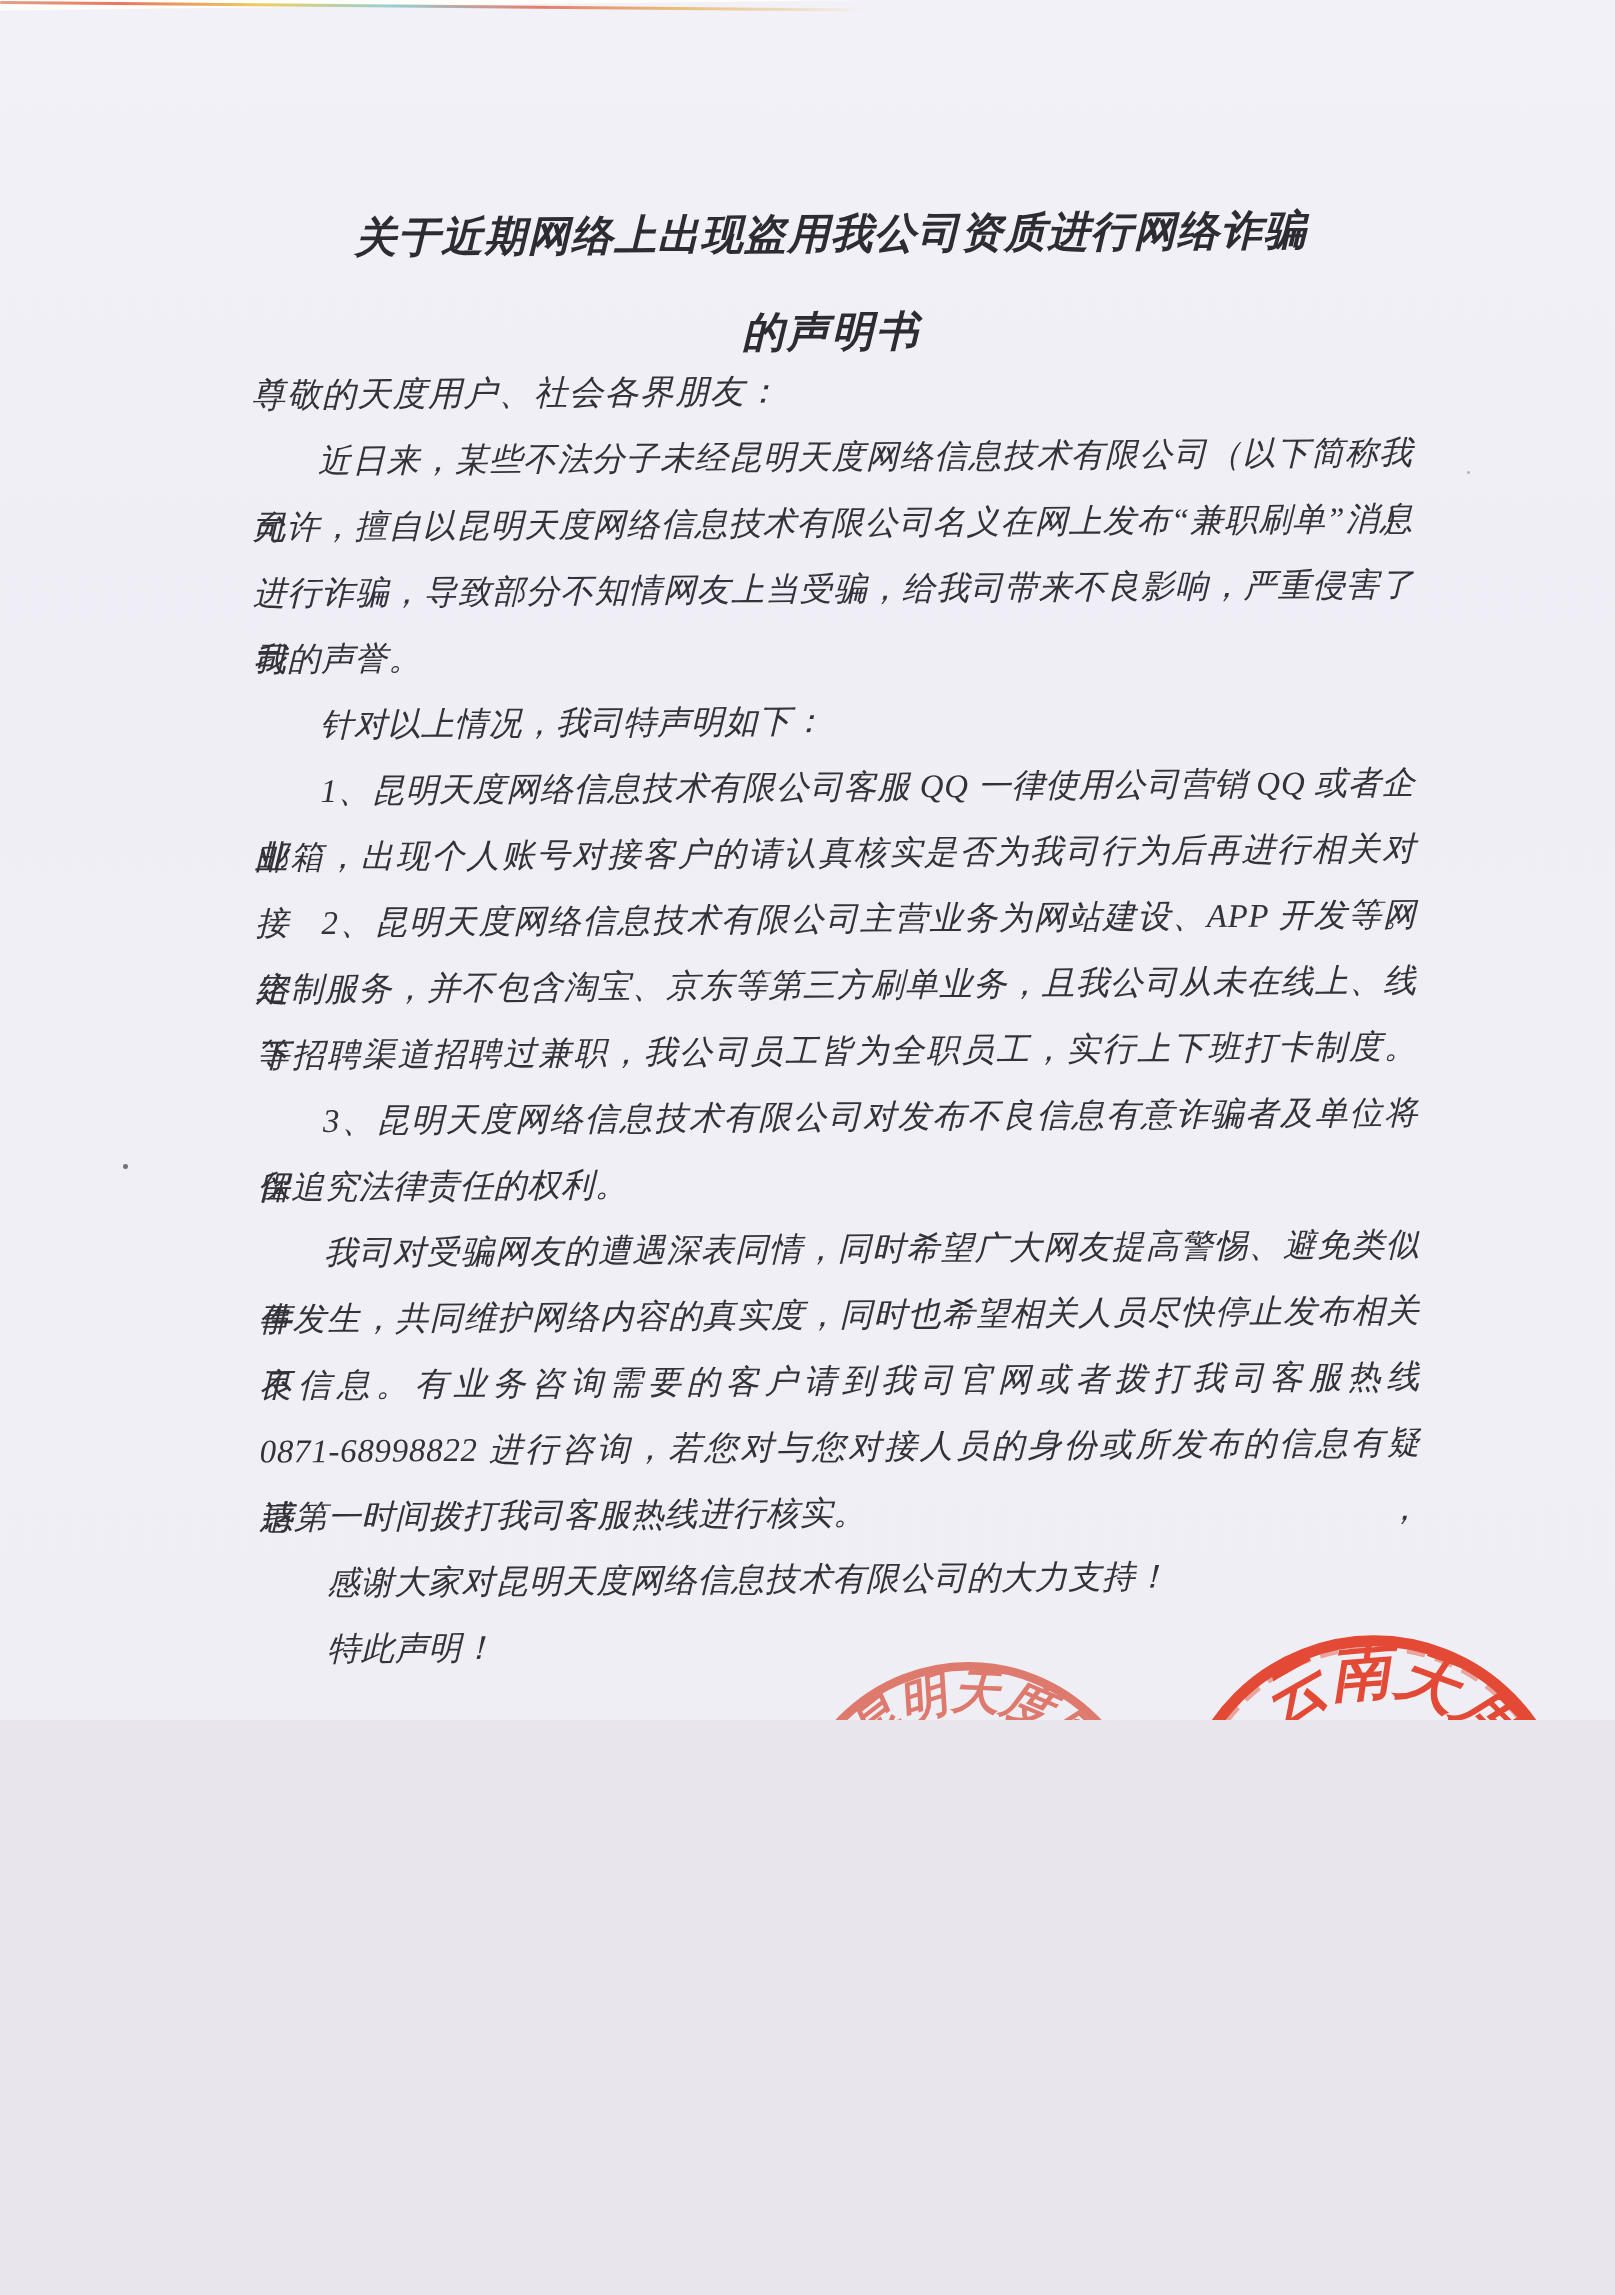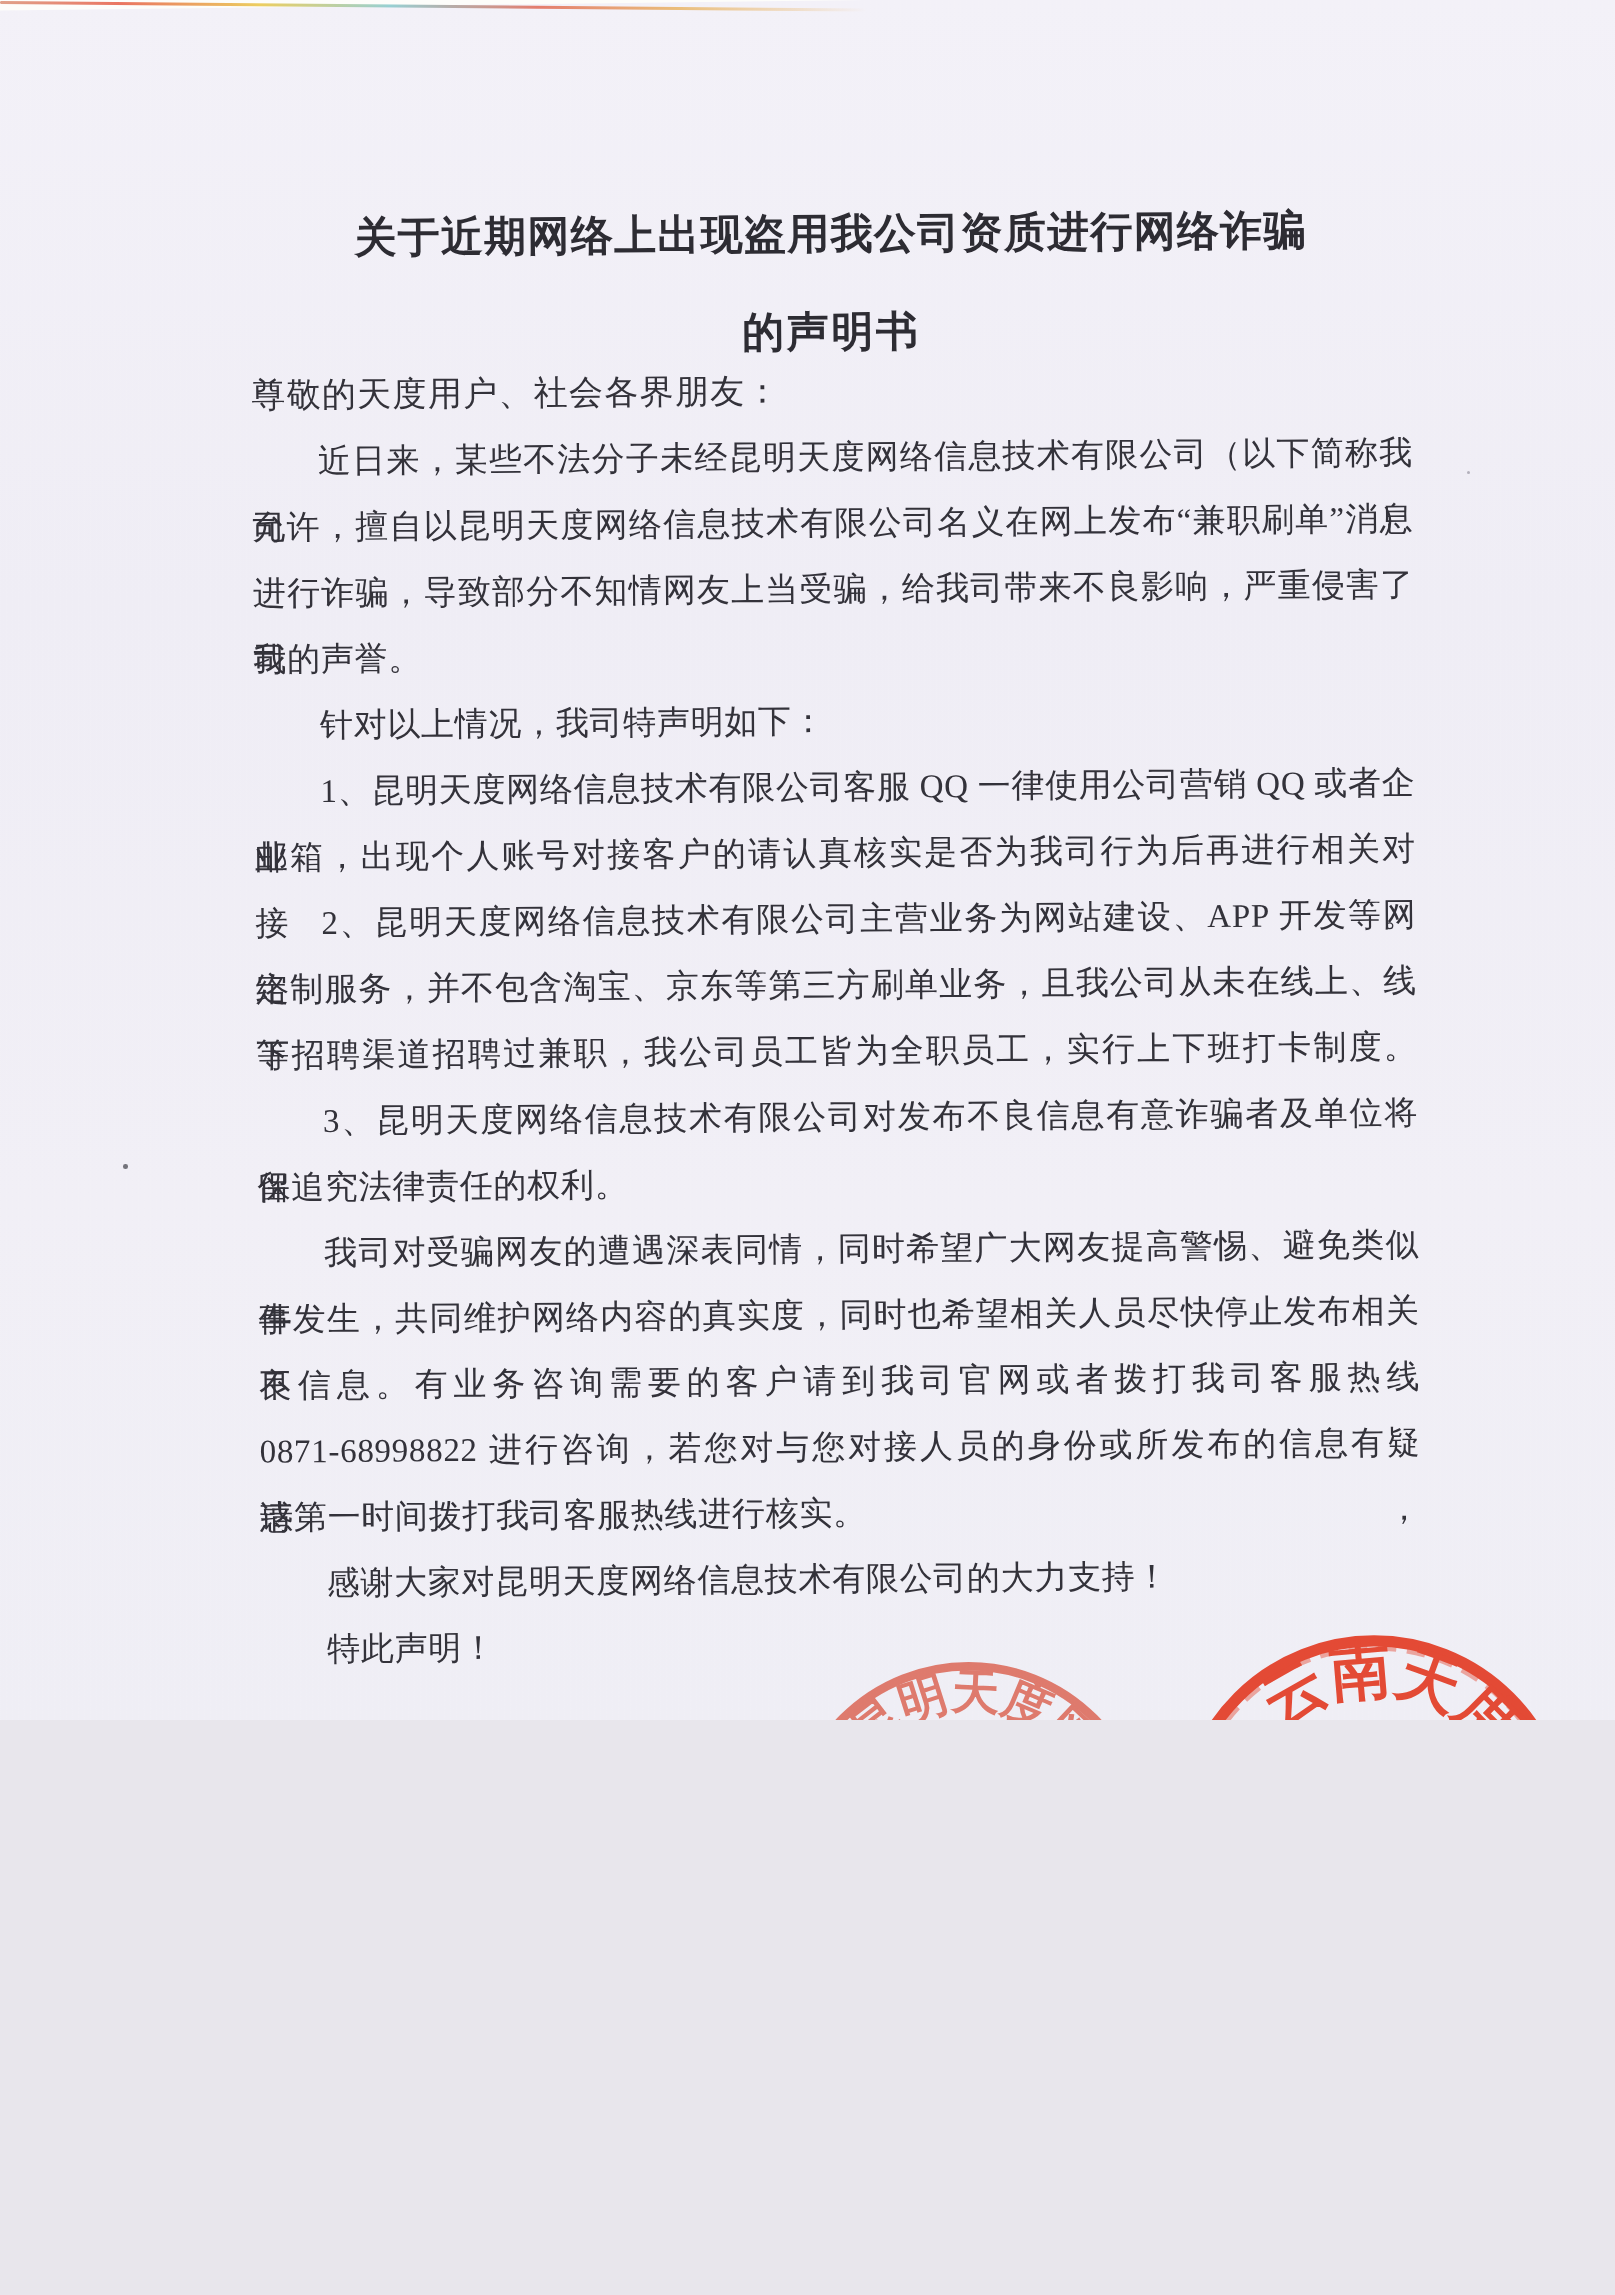--- a/index.html
+++ b/index.html
@@ -1,20 +1,21 @@
 <!DOCTYPE html>
 <html style="font-size:10.6px"><head>
 <meta charset="utf-8">
 <style>
   html,body{margin:0;padding:0;background:#e8e6ec;}
   .page{
     position:relative;width:1615px;height:1720px;overflow:hidden;
     background:linear-gradient(180deg,#f3f1f8 0%,#efedf5 35%,#f1eff6 70%,#efeef5 100%);
     font-family:"Liberation Serif","DejaVu Serif",serif;
     color:#33323a;
+    font-style:italic;
   }
   .paper-striation{
     position:absolute;inset:0;pointer-events:none;
     background:repeating-linear-gradient(90deg,rgba(255,255,255,0.05) 0 1.3px,rgba(0,0,0,0) 1.3px 6px);
   }
   .scan-bottom-strip{position:absolute;left:0;right:0;top:2265px;height:30px;background:#faf7ee;}
   .scan-top-wedge{position:absolute;top:0;left:0;width:867px;height:10.6px;background:#fdfdfa;
     clip-path:polygon(0 0,100% 0,0 100%);}
   .scan-top-line{position:absolute;top:0.7px;left:0;width:867px;height:3.3px;opacity:.8;border-radius:2px;
     transform:rotate(0.5deg);transform-origin:0 0;

